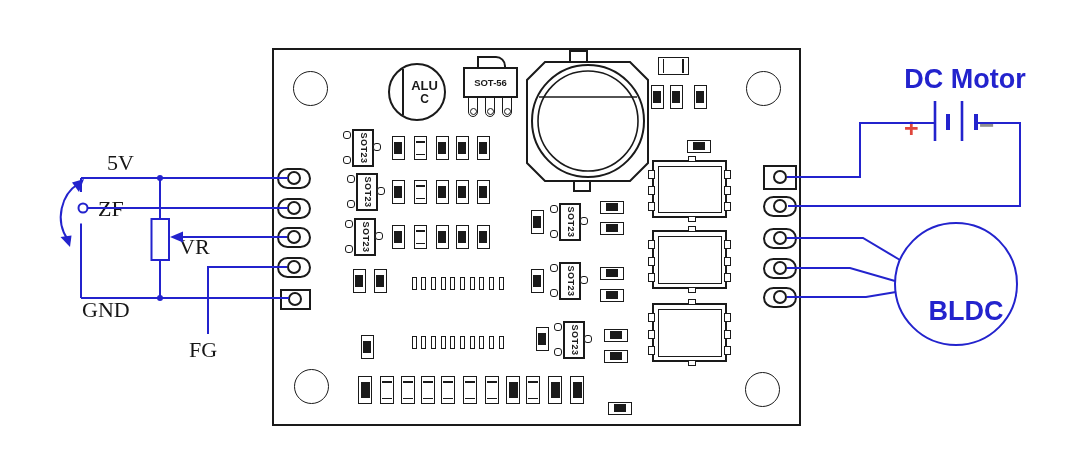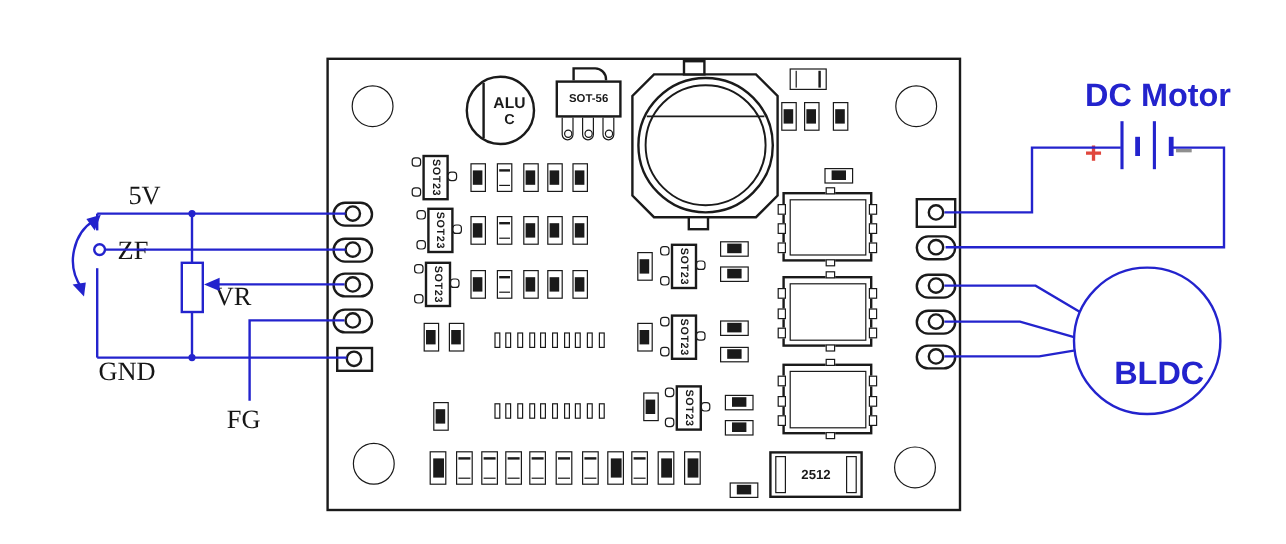--- a/index.html
+++ b/index.html
@@ -390,25 +390,20 @@
   <div class="sot89-leg" style="left:468px"></div>
   <div class="sot89-leg" style="left:485px"></div>
   <div class="sot89-leg" style="left:502px"></div>
 
   <div class="cap-g-lbl">
     <span class="t1">ALU</span>
     <span class="t2">G</span>
   </div>
 
 
-  <div class="r2512">
-    <div class="bar bl"></div>
-    <div class="bar br"></div>
-    <span>2512</span>
-  </div>
 
   <svg class="overlay" width="1072" height="453" viewBox="0 0 1072 453">
 
     <g>
       <path class="blk" fill="#fff" d="M545,62 H630 L648,80 V163 L630,181 H545 L527,163 V80 Z"></path>
       <rect class="blk" fill="#fff" x="570" y="51" width="17" height="11"></rect>
       <rect class="blk" fill="#fff" x="574" y="181" width="16" height="10"></rect>
       <circle class="blk" fill="#fff" cx="588" cy="121" r="56"></circle>
       <circle class="blk-thin" cx="588" cy="121" r="50"></circle>
       <path class="blk-thin" d="M539,97 H637"></path>

